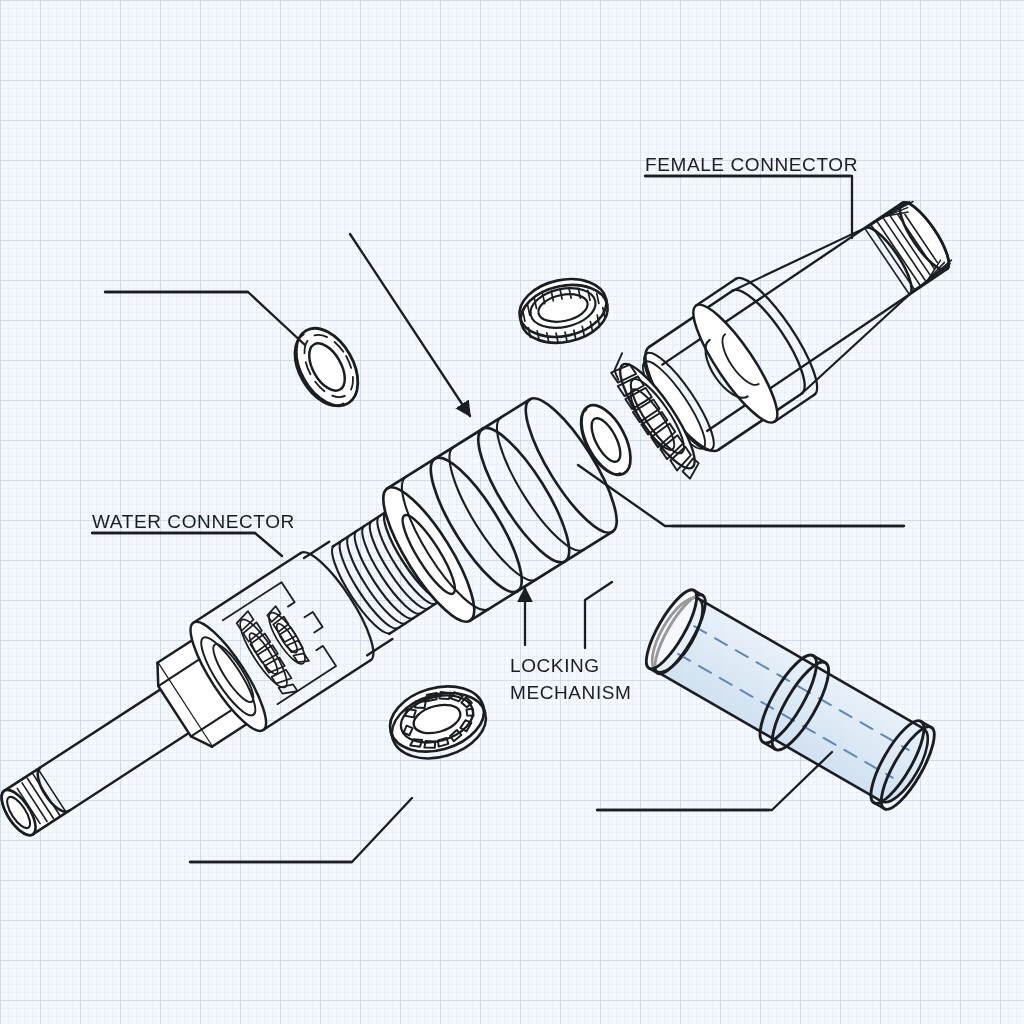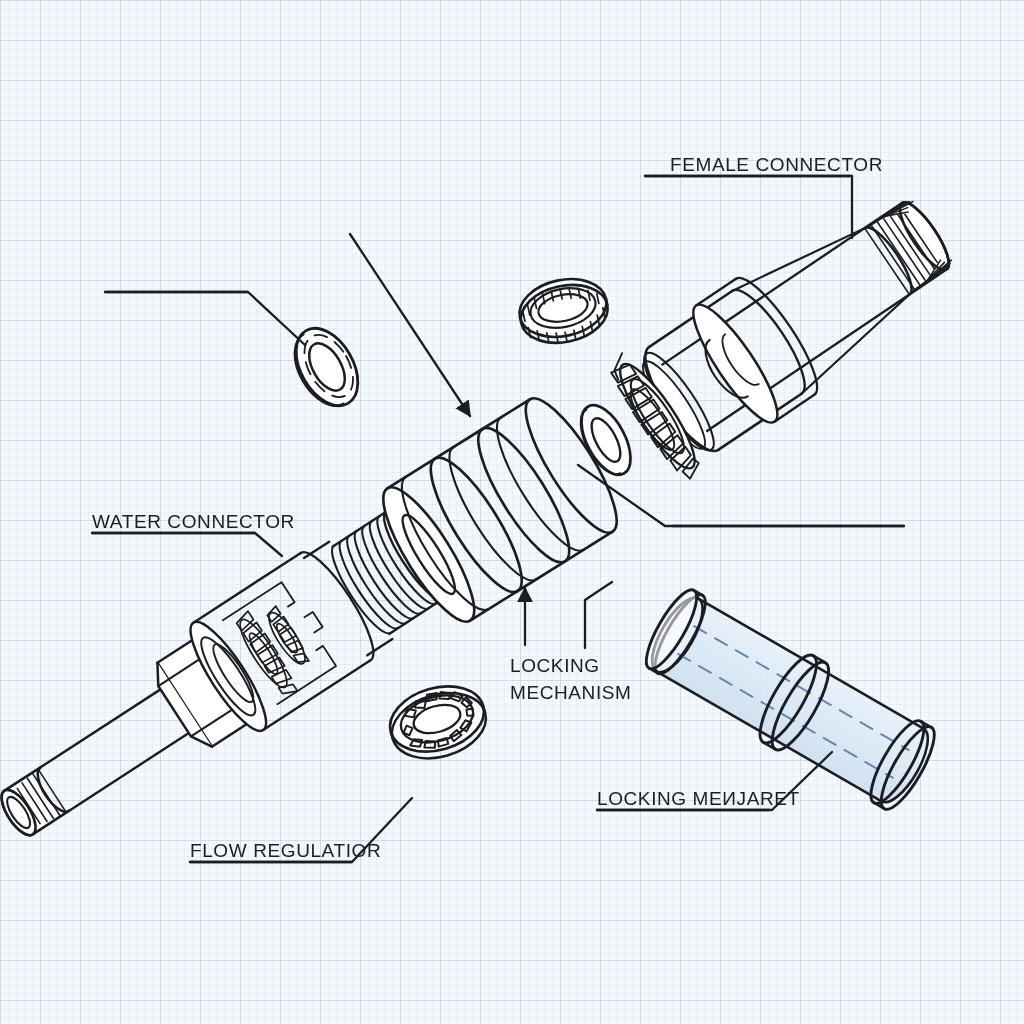--- a/index.html
+++ b/index.html
@@ -349,20 +349,18 @@
         <path d="M645 176 L850 176"></path>
         <path d="M105 292 L248 292"></path>
         <path d="M92 533 L255 533"></path>
         <path d="M672 526 L904 526"></path>
         <path d="M597 810 L769 810"></path>
         <path d="M190 862 L352 862"></path>
       </g>
     </g>
   </svg>
 
-  <div class="lbl" style="left:645px;top:152px;margin-left:25px;">FEMALE CONNECTOR</div>
+  <div class="lbl" style="left:645px;top:152px;">FEMALE CONNECTOR</div>
   <div class="lbl" style="left:92px;top:509px;">WATER CONNECTOR</div>
   <div class="lbl two" style="left:510px;top:652px;">LOCKING
 MECHANISM</div>
-  <div class="lbl" style="left:597px;top:786px;">LOCKING MEИJARET</div>
-  <div class="lbl" style="left:190px;top:838px;">FLOW REGULATIOR</div>
 
 </div>
 
 </body></html>

